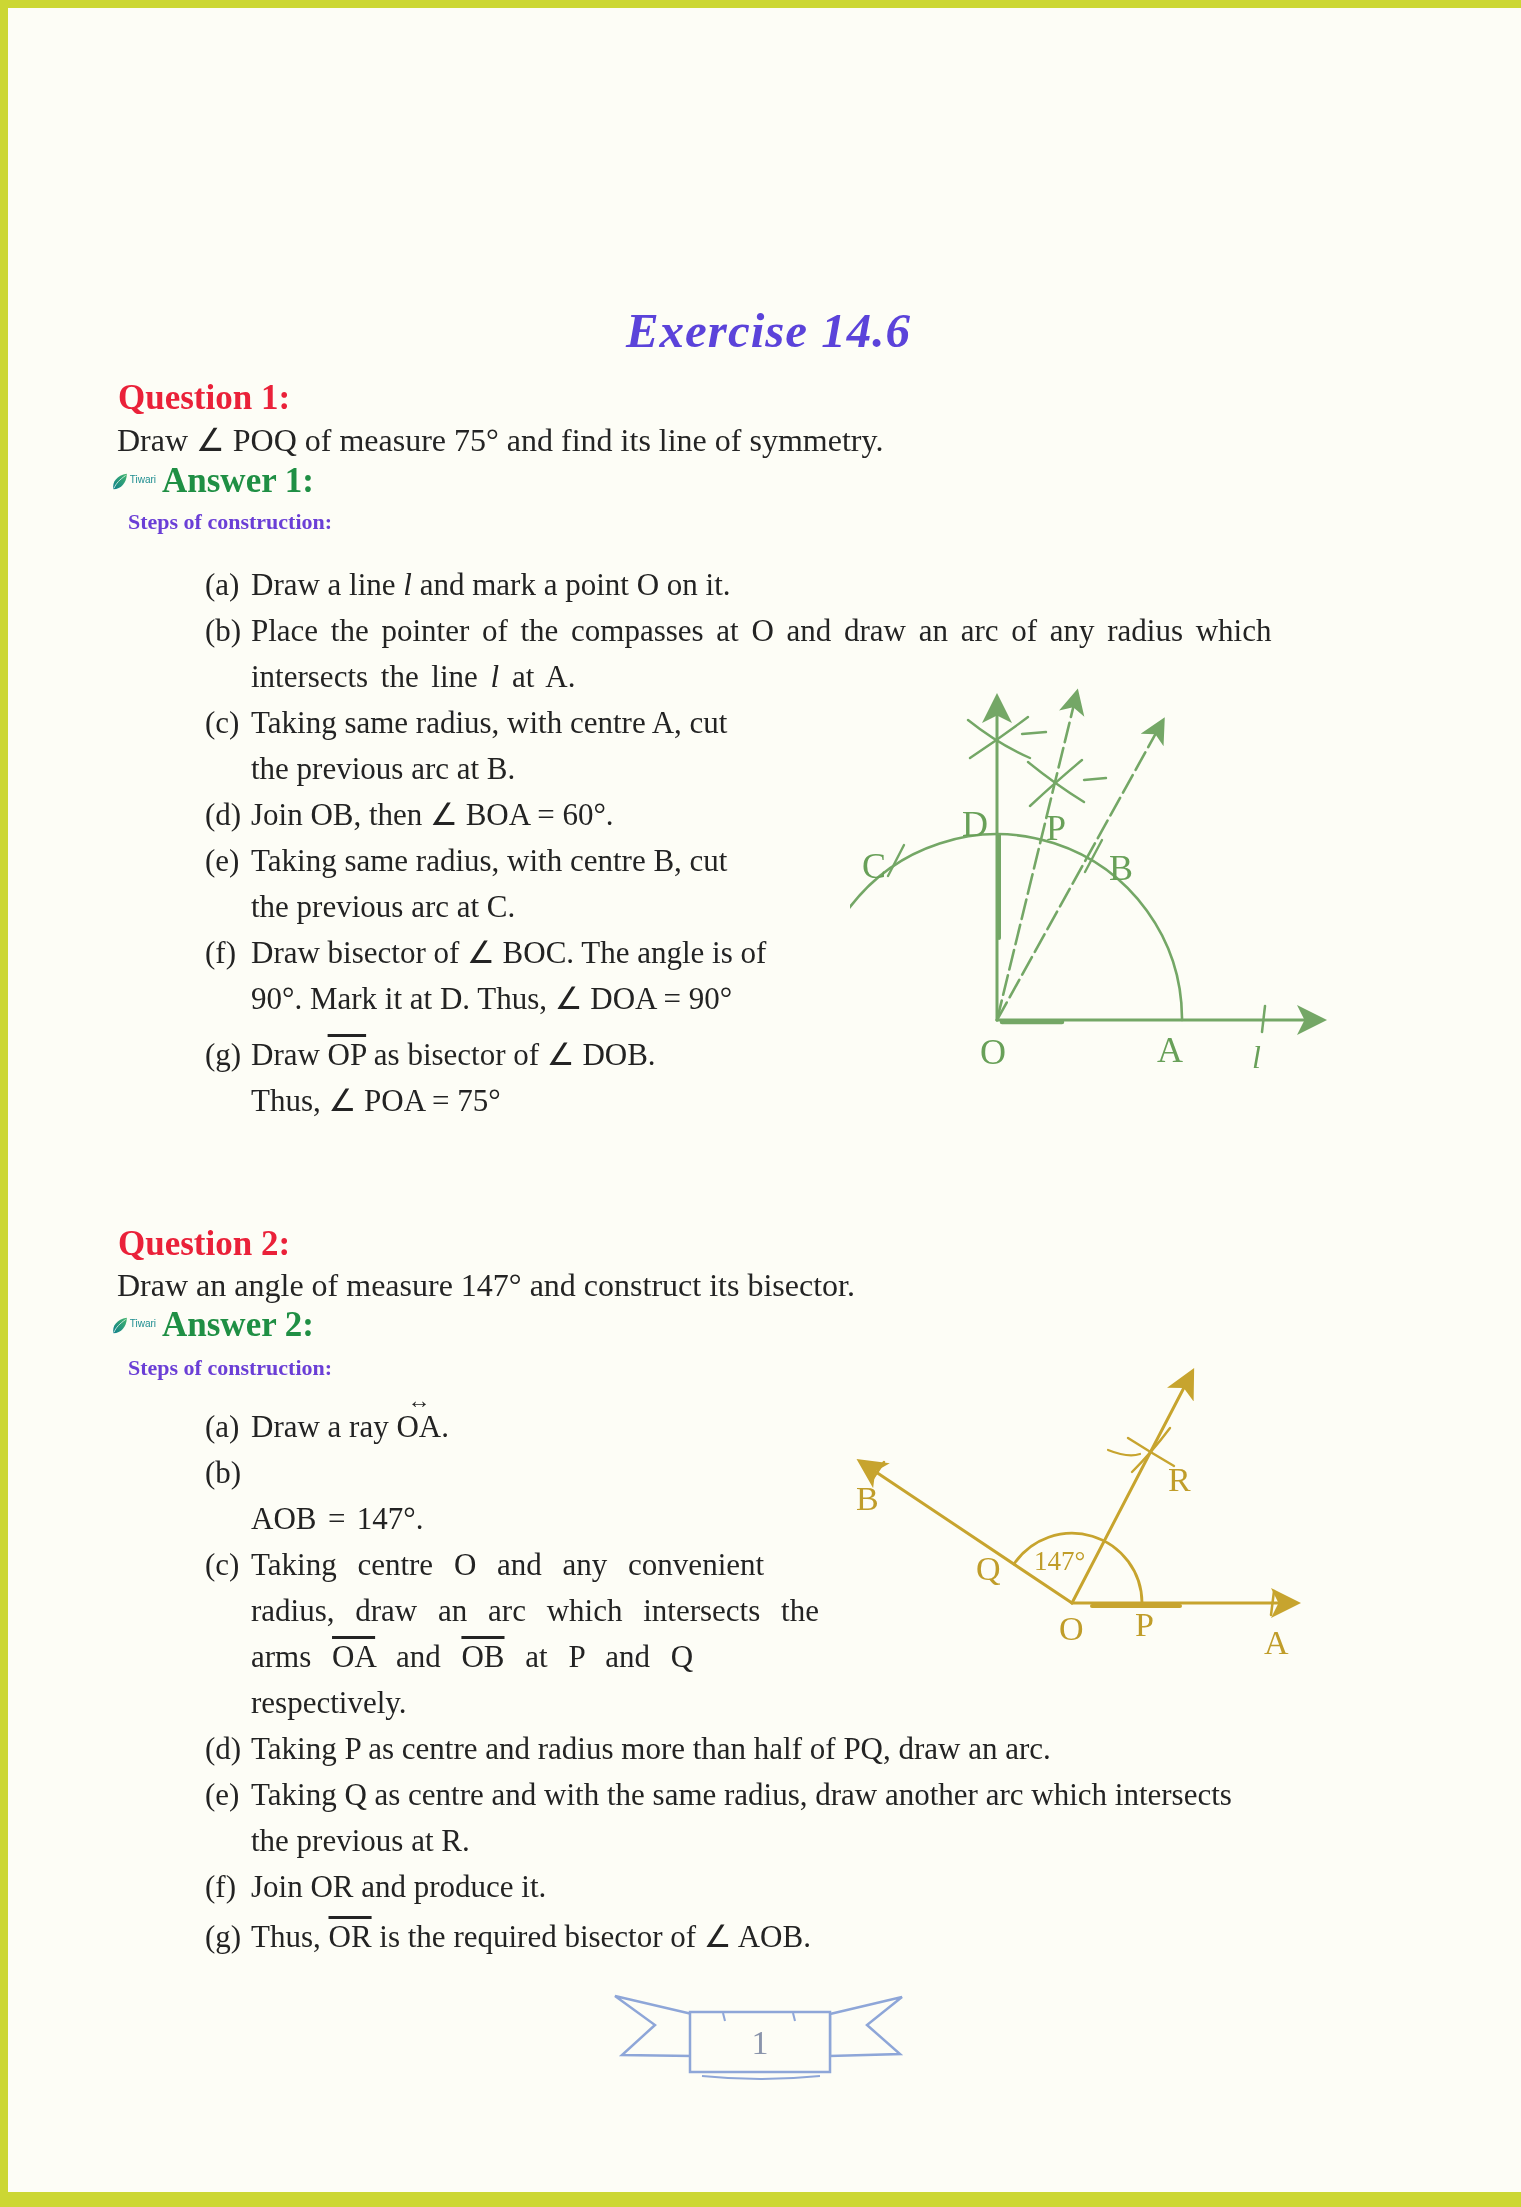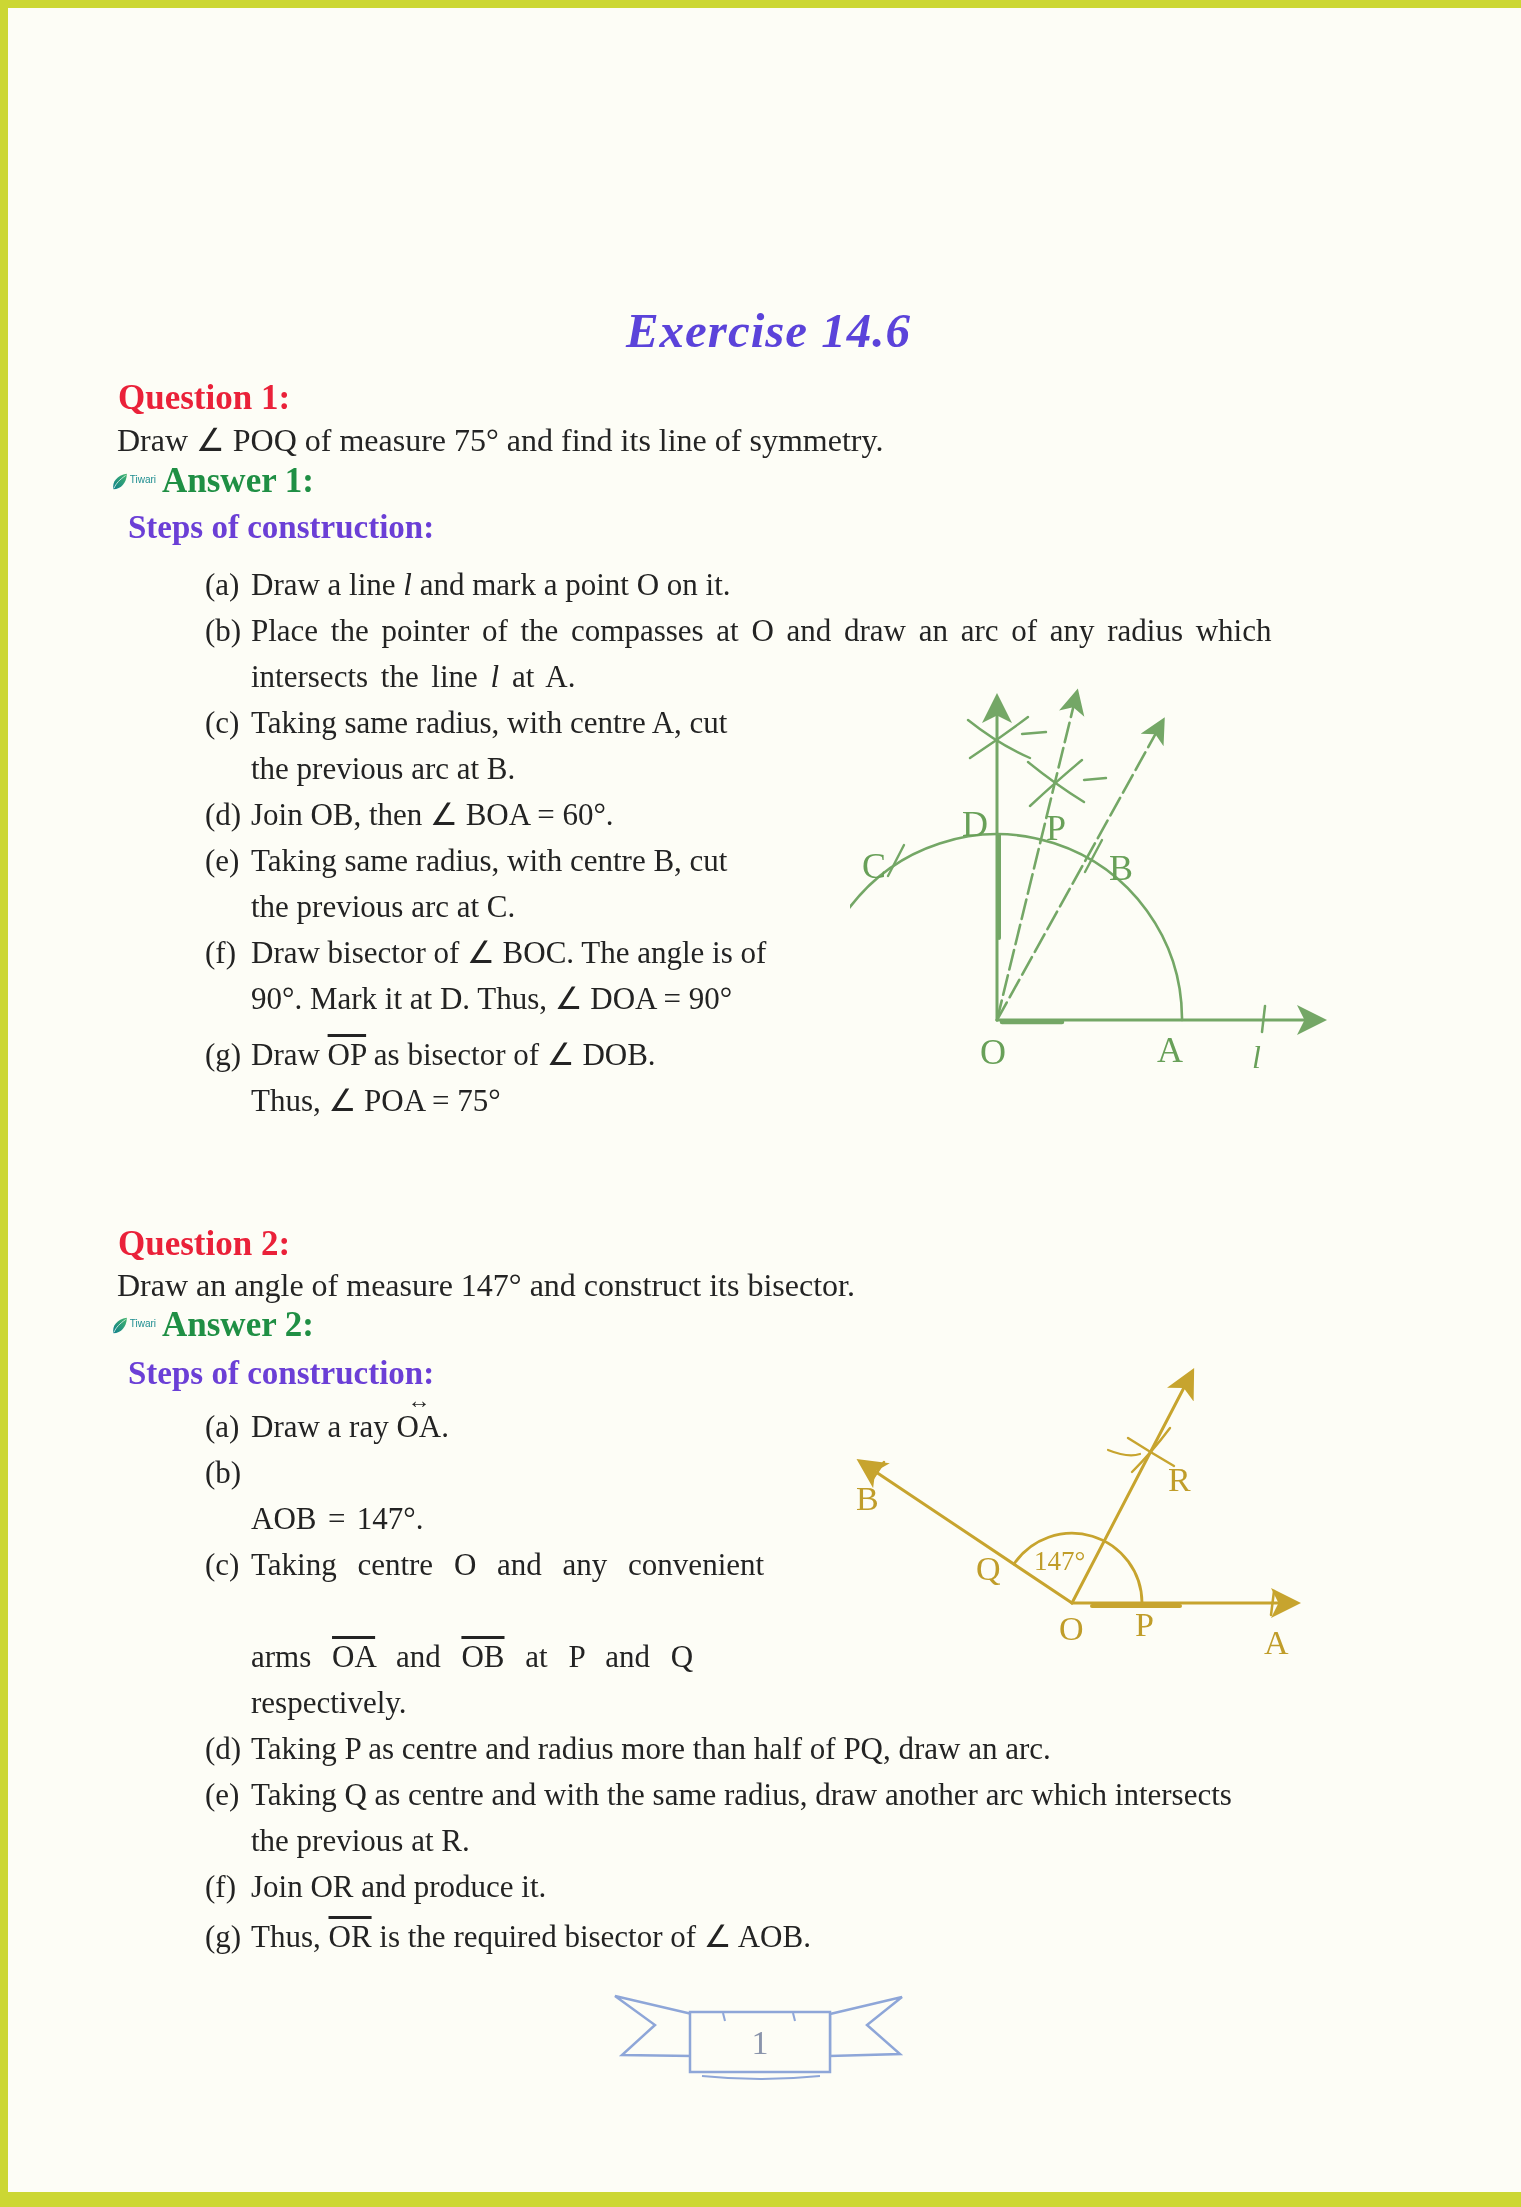--- a/index.html
+++ b/index.html
@@ -15,21 +15,21 @@
   .title{
     position:absolute;top:302px;left:0;width:100%;text-align:center;
     font-size:49px;font-weight:bold;font-style:italic;color:#5b43da;letter-spacing:1px;
   }
   .qhead{position:absolute;font-size:35px;font-weight:bold;color:#ea2139;}
   .qtext{position:absolute;font-size:32px;color:#242424;white-space:nowrap;}
   .ansrow{position:absolute;display:flex;align-items:flex-start;}
   .logo{width:46px;display:flex;flex-direction:row;align-items:center;margin-top:4px;}
   .logo-caption{font-size:10px;color:#1d8d90;margin-top:-7px;font-family:"Liberation Sans",sans-serif;}
   .anshead{font-size:35px;font-weight:bold;color:#1f8f44;margin-left:6px;}
-  .stepshead{position:absolute;font-size:33px;font-weight:bold;color:#6b3fd6;}
+  .stepshead{position:absolute;font-size:22px;font-weight:bold;color:#6b3fd6;}
   .steps{position:absolute;left:205px;font-size:31px;line-height:46px;color:#232323;}
   .step{display:flex;align-items:flex-start;}
   .step-label{flex:0 0 46px;}
   .step-text{flex:0 1 auto;}
   .it{font-style:italic;}
   .ov{text-decoration:overline;}
   .ray{position:relative;display:inline-block;}
   .ray::before{
     content:"\2194";position:absolute;left:50%;top:-0.66em;transform:translateX(-50%);
     font-size:0.75em;line-height:1;
@@ -164,21 +164,21 @@
       <div class="step">
         <span class="step-label">(a)</span>
         <span class="step-text"><span>Draw a ray </span><span class="ray">OA</span><span>.</span></span>
       </div>
       <div class="step">
         <span class="step-label">(b)</span>
         <span class="step-text"><br><span>AOB = 147°.</span></span>
       </div>
       <div class="step">
         <span class="step-label">(c)</span>
-        <span class="step-text"><span>Taking centre O and any convenient</span><br><br><span>arms </span><span class="ov">OA</span><span> and </span><span class="ov">OB</span><span> at P and Q</span><br><span>respectively.</span></span>
+        <span class="step-text"><span>Taking centre O and any convenient</span><br><span>radius, draw an arc which intersects the</span><br><span>arms </span><span class="ov">OA</span><span> and </span><span class="ov">OB</span><span> at P and Q</span><br><span>respectively.</span></span>
       </div>
       <div class="step">
         <span class="step-label">(d)</span>
         <span class="step-text"><span>Taking P as centre and radius more than half of PQ, draw an arc.</span></span>
       </div>
       <div class="step">
         <span class="step-label">(e)</span>
         <span class="step-text"><span>Taking Q as centre and with the same radius, draw another arc which intersects</span><br><span>the previous at R.</span></span>
       </div>
       <div class="step">

